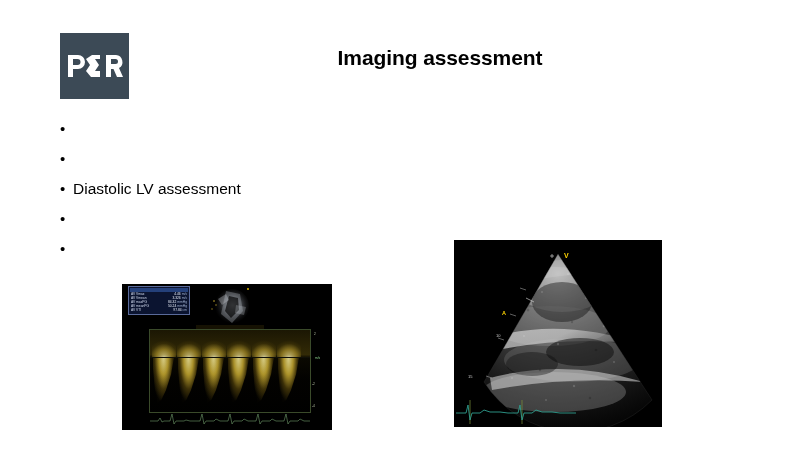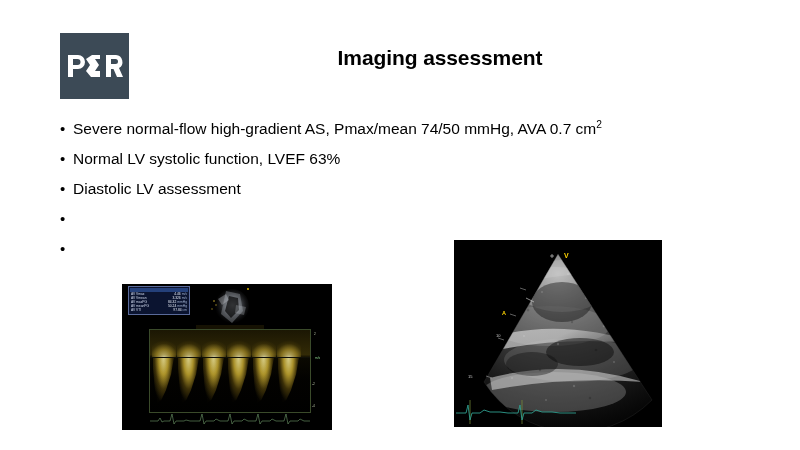--- a/index.html
+++ b/index.html
@@ -263,26 +263,24 @@
   </div>
 
   <div id="title">
     <span class="line">Imaging assessment</span>
   </div>
 
   <div id="bullets">
 
     <div class="bullet-row">
       <span class="bullet-dot">•</span>
-      <span class="bullet-text"><span>Severe normal-flow high-gradient AS, Pmax/mean 74/50 mmHg, AVA 0.7 cm</span><sup>2</sup></span>
     </div>
 
     <div class="bullet-row">
       <span class="bullet-dot">•</span>
-      <span class="bullet-text"><span>Normal LV systolic function, LVEF 63%</span><sup></sup></span>
     </div>
 
     <div class="bullet-row">
       <span class="bullet-dot">•</span>
       <span class="bullet-text"><span>Diastolic LV assessment</span><sup></sup></span>
     </div>
 
     <div class="bullet-row">
       <span class="bullet-dot">•</span>
     </div>

